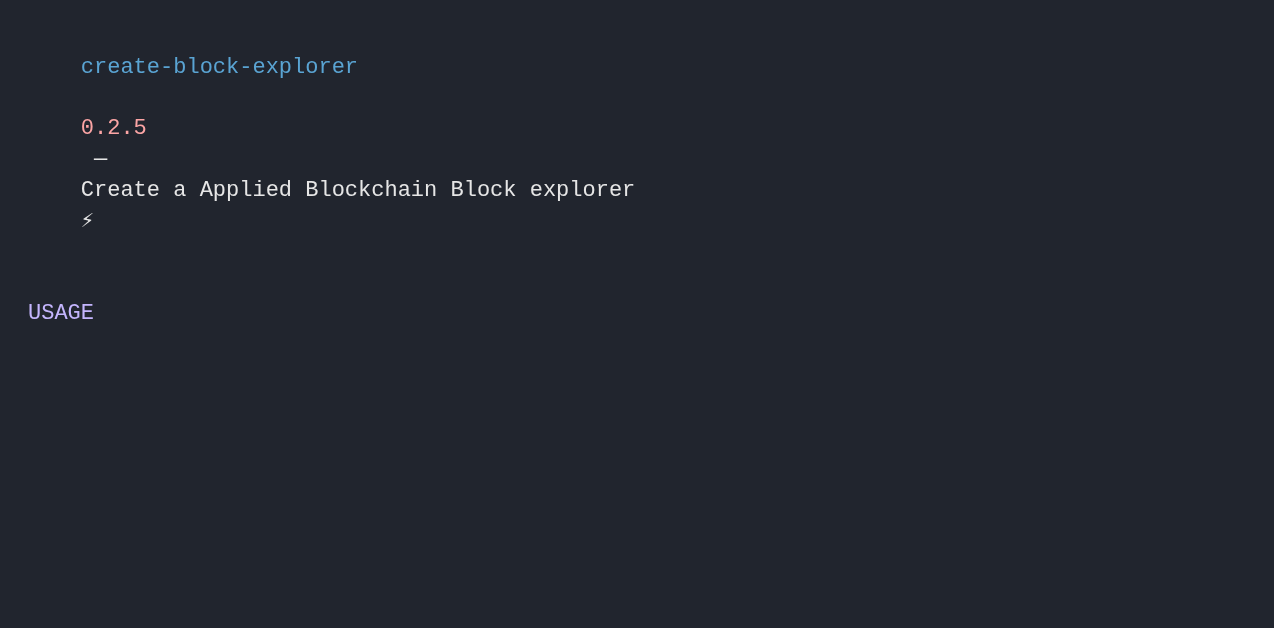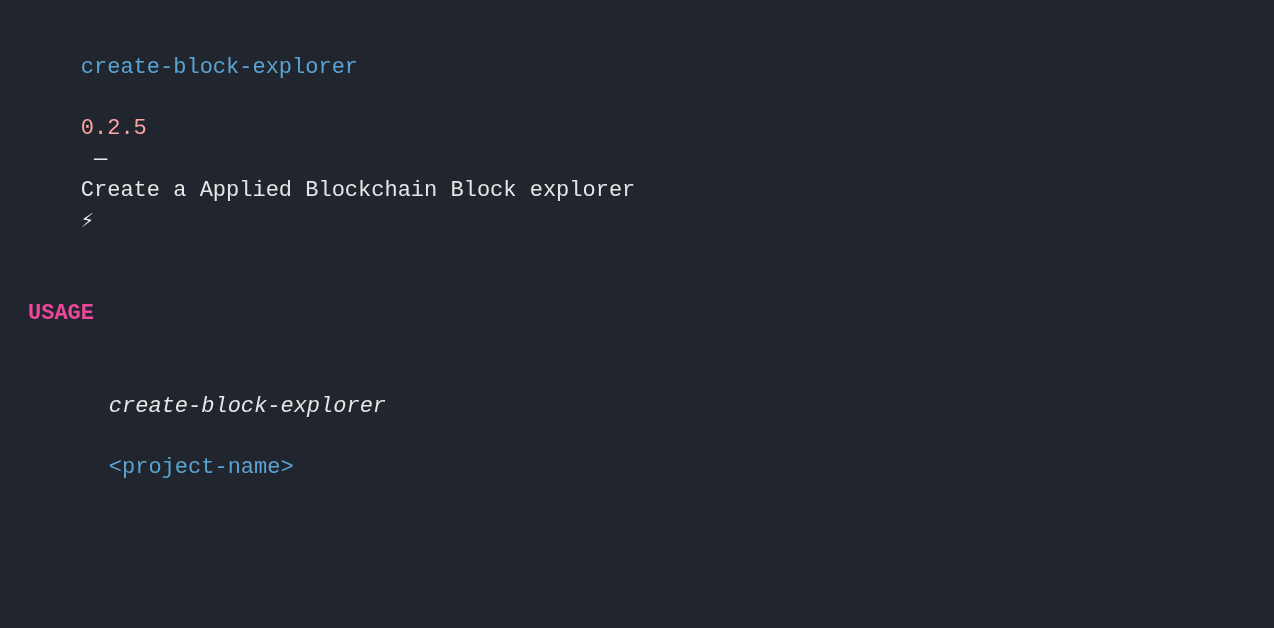--- a/index.html
+++ b/index.html
@@ -13,21 +13,21 @@
     width: 1274px;
     height: 628px;
     overflow: hidden;
   }
   .term {
     padding: 22px 28px 0 28px;
   }
   .blue { color: #5aa4d3; }
   .dim { color: #fca5a5; }
   .italic { font-style: italic; color: #e6e6e6; }
-  .heading { font-weight: 700; color: #ec4899; }
+  .heading { font-weight: 400; color: #c4b5fd; }
   .row { white-space: pre; }
   .indent { padding-left: 28px; }
   .spacer { height: 1.4em; }
   .title-row span { vertical-align: baseline; }
 </style>
 </head>
 <body>
 
 <div class="term">
 
@@ -37,25 +37,20 @@
     <span class="dim">0.2.5</span>
     <span> — </span>
     <span>Create a Applied Blockchain Block explorer </span>
     <span>⚡</span>
   </div>
 
   <div class="spacer"></div>
 
   <div class="row heading">USAGE</div>
   <div class="spacer"></div>
-  <div class="row indent">
-    <span class="italic">create-block-explorer</span>
-    <span> </span>
-    <span class="blue">&lt;project-name&gt;</span>
-  </div>
 
   <div class="spacer"></div>
 
   <div class="spacer"></div>
   <div class="row indent">
     
     
     
   </div>
 

